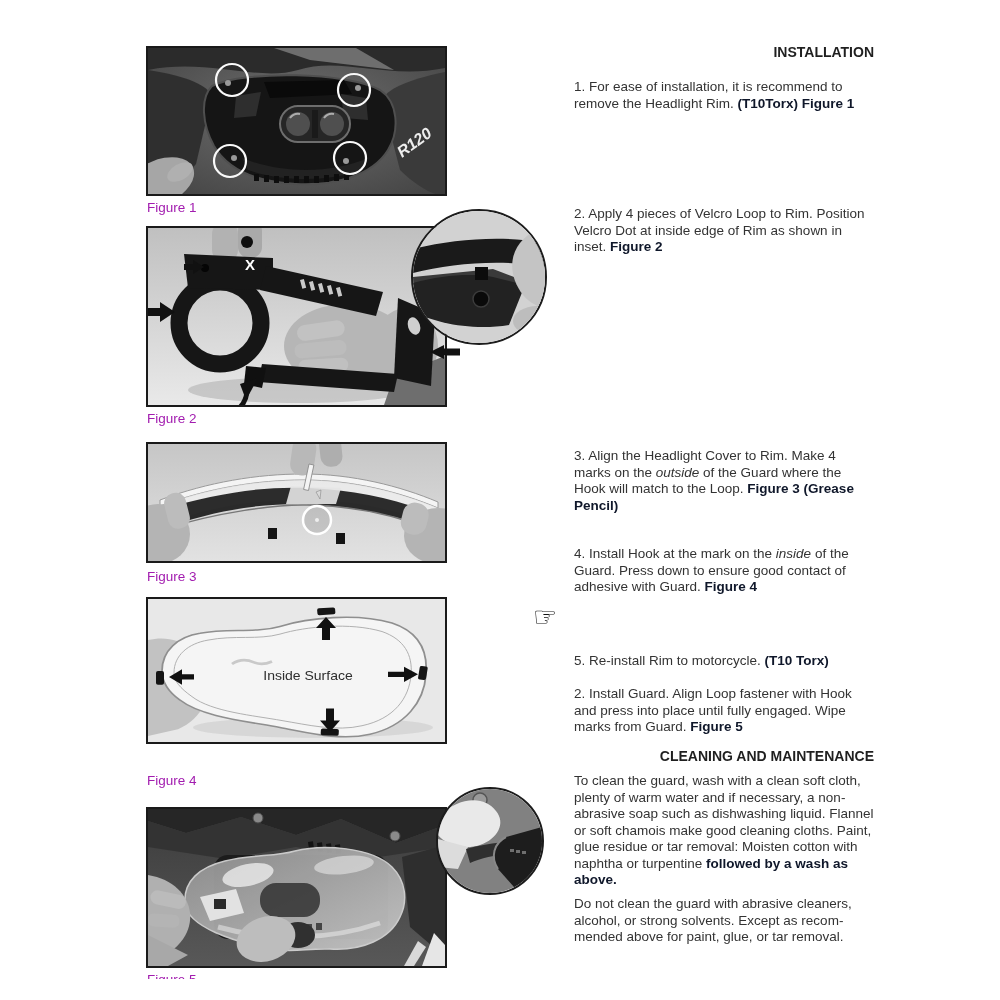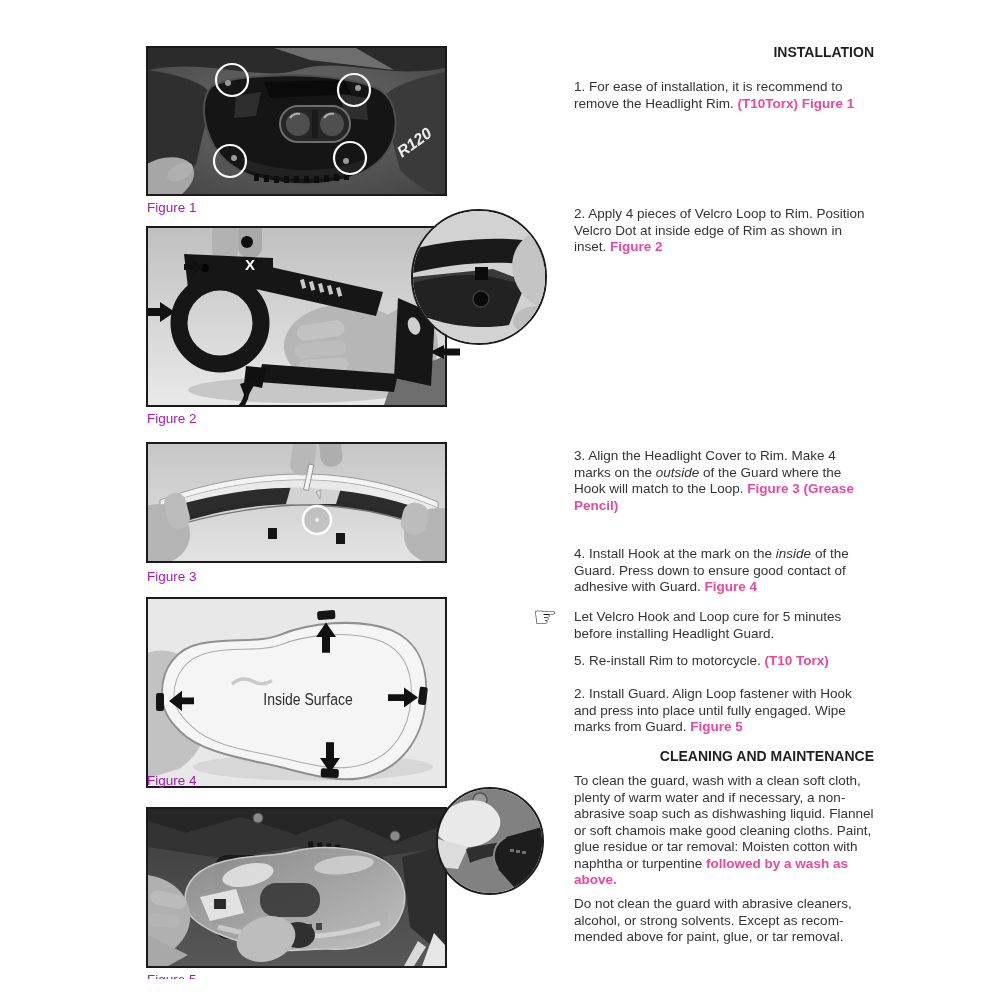--- a/index.html
+++ b/index.html
@@ -4,21 +4,21 @@
 <style>
   html,body{margin:0;padding:0;background:#ffffff;}
   #page{position:relative;width:1000px;height:1000px;background:#ffffff;overflow:hidden;
         font-family:"Liberation Sans","DejaVu Sans",sans-serif;color:#333;}
   .abs{position:absolute;}
   .photo{position:absolute;border:2px solid #1a1a1a;background:#cfcfcf;box-sizing:border-box;}
   .photo svg{display:block;width:100%;height:100%;}
   .figlabel{position:absolute;font-size:13.5px;color:#a21caf;}
   .txt{position:absolute;width:300px;font-size:13.5px;line-height:16.5px;color:#333;}
   .hd{position:absolute;width:300px;font-size:14px;font-weight:bold;color:#1f1f1f;text-align:right;}
-  .b{font-weight:bold;color:#ec4899;}
+  .b{font-weight:bold;color:#0f172a;}
   .i{font-style:italic;}
   .inset{position:absolute;border-radius:50%;border:2px solid #1c1c1c;overflow:hidden;box-sizing:border-box;z-index:5;}
   .inset svg{display:block;width:100%;height:100%;}
   .clip-label{position:absolute;height:7px;overflow:hidden;}
   .manicule{position:absolute;font-family:"DejaVu Sans",sans-serif;font-size:27px;color:#111;line-height:27px;}
 </style>
 </head>
 <body>
 
 <div id="page">
@@ -175,21 +175,21 @@
       <rect x="146" y="-8" width="24" height="38" rx="11" fill="#b8b8b8" transform="rotate(8 146 -8)"></rect>
       <rect x="170" y="-10" width="22" height="34" rx="10" fill="#aeaeae" transform="rotate(-6 170 -10)"></rect>
       <g>
         <rect x="161" y="20" width="5" height="26" fill="#f4f4f4" stroke="#888" stroke-width="0.8" transform="rotate(12 161 20)"></rect>
         <polygon points="168,48 173,46 172,55" fill="#d9d9d9" stroke="#888" stroke-width="0.6"></polygon>
       </g>
     </svg>
   </div>
   <div class="figlabel" style="left:147px;top:569px;">Figure 3</div>
 
-  <div class="photo" style="left:146px;top:597px;width:301px;height:191px;">
+  <div class="photo" style="left:146px;top:597px;width:301px;height:147px;">
     <svg viewBox="0 0 297 167" preserveAspectRatio="none">
       <rect x="0" y="0" width="297" height="167" fill="#e8e8e8"></rect>
       <ellipse cx="165" cy="150" rx="120" ry="12" fill="#cccccc" opacity="0.6"></ellipse>
 
       <path d="M0,48 C28,40 52,58 60,84 C66,110 54,140 30,152 L0,160 Z" fill="#c2c2c2"></path>
       <rect x="30" y="58" width="32" height="16" rx="8" fill="#cdcdcd" transform="rotate(18 30 58)"></rect>
       <rect x="34" y="84" width="34" height="16" rx="8" fill="#c7c7c7" transform="rotate(8 34 84)"></rect>
 
       <path d="M14,84 C14,60 30,44 52,40 C80,34 108,40 132,32 C160,22 208,16 244,28 C270,38 280,60 278,88 C276,120 258,148 222,158 C192,166 160,156 132,150 C100,143 54,138 32,118 C20,108 14,98 14,84 Z" fill="#f5f5f5" stroke="#8f8f8f" stroke-width="1.8"></path>
       <path d="M26,86 C26,66 40,52 60,48 C86,42 110,48 132,41 C158,32 202,27 234,38 C256,47 265,65 263,89 C261,116 246,140 214,148 C188,155 160,147 134,142 C106,136 64,132 44,114 C32,104 26,96 26,86 Z" fill="none" stroke="#ababab" stroke-width="1"></path>
@@ -290,21 +290,20 @@
   </div>
 
   <div class="hd" style="left:574px;top:44px;">INSTALLATION</div>
 
   <div class="txt" style="left:574px;top:79px;"><span>1. For ease of installation, it is recommend to remove the Headlight Rim. </span><span class="b">(T10Torx) Figure 1</span></div>
   <div class="txt" style="left:574px;top:206px;"><span>2. Apply 4 pieces of Velcro Loop to Rim. Position Velcro Dot at inside edge of Rim as shown in inset. </span><span class="b">Figure 2</span></div>
   <div class="txt" style="left:574px;top:448px;"><span>3. Align the Headlight Cover to Rim. Make 4 marks on the </span><span class="i">outside</span><span> of the Guard where the Hook will match to the Loop. </span><span class="b">Figure 3 (Grease Pencil)</span></div>
   <div class="txt" style="left:574px;top:546px;"><span>4. Install Hook at the mark on the </span><span class="i">inside</span><span> of the Guard. Press down to ensure good contact of adhesive with Guard. </span><span class="b">Figure 4</span></div>
 
   <div class="manicule" style="left:533px;top:603px;">☞</div>
-  <div class="txt" style="left:574px;top:609px;">Let Velcro Hook and Loop cure for 5 minutes before installing Headlight Guard.</div>
 
   <div class="txt" style="left:574px;top:653px;"><span>5. Re-install Rim to motorcycle. </span><span class="b">(T10 Torx)</span></div>
   <div class="txt" style="left:574px;top:686px;"><span>2. Install Guard. Align Loop fastener with Hook and press into place until fully engaged. Wipe marks from Guard. </span><span class="b">Figure 5</span></div>
 
   <div class="hd" style="left:574px;top:748px;">CLEANING AND MAINTENANCE</div>
   <div class="txt" style="left:574px;top:896px;"><span>Do not clean the guard with abrasive cleaners, alcohol, or strong solvents. Except as recom­mended above for paint, glue, or tar removal.</span></div>
   <div class="txt" style="left:574px;top:773px;"><span>To clean the guard, wash with a clean soft cloth, plenty of warm water and if necessary, a non-abrasive soap such as dishwashing liquid. Flannel or soft chamois make good cleaning cloths. Paint, glue residue or tar removal: Moisten cotton with naphtha or turpentine </span><span class="b">followed by a wash as above.</span></div>
 
 </div>
 

